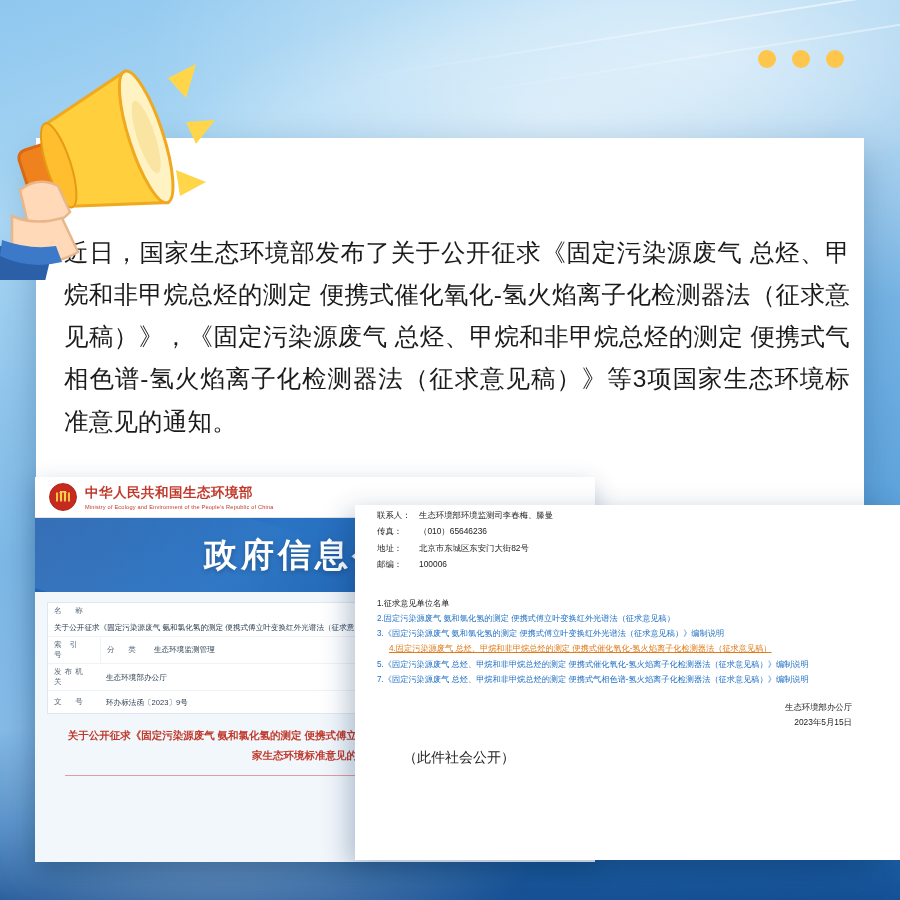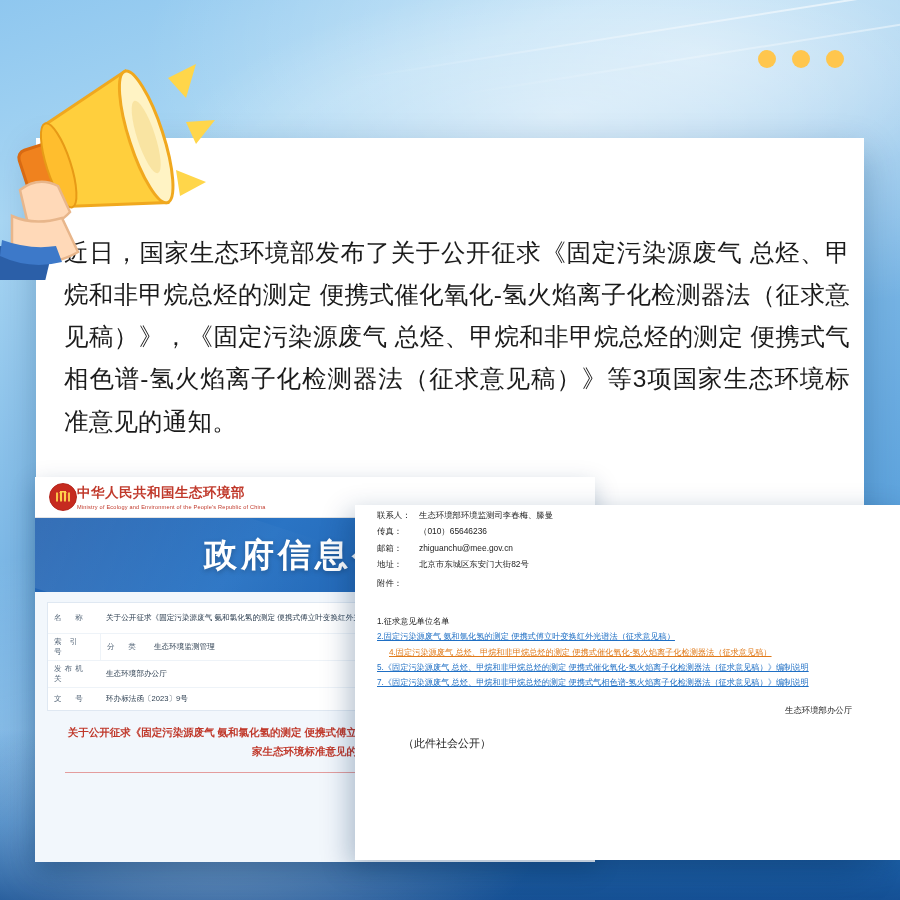--- a/index.html
+++ b/index.html
@@ -60,21 +60,21 @@
   .mega-svg{display:block;}
 
   
   .doc-left{
     position:absolute;left:35px;top:477px;width:560px;height:385px;
     background:#ffffff;box-shadow:0 8px 22px rgba(8,48,92,.25);
     overflow:hidden;
   }
   .gov-head{
     height:40px;background:#ffffff;border-bottom:1px solid #e4e4e4;
-    display:flex;align-items:center;padding:0 14px;
+    display:flex;align-items:center;padding:0 14px;gap:8px;
   }
   .emblem{
     width:26px;height:26px;border-radius:50%;
     background:radial-gradient(circle at 50% 45%,#ffd24d 0 26%,#c62a1f 27% 100%);
     border:1px solid #b3231a;position:relative;flex:0 0 auto;
   }
   .emblem:after{
     content:"";position:absolute;left:50%;top:50%;width:14px;height:9px;
     transform:translate(-50%,-50%);
     background:repeating-linear-gradient(90deg,#ffd24d 0 2px,#c62a1f 2px 4px);
@@ -99,41 +99,41 @@
   }
   .gov-body{background:#f2f7fc;padding:10px 12px 0 12px;height:271px;box-sizing:border-box;}
   .meta-box{background:#ffffff;border:1px solid #dfe8f2;}
   .meta-row{display:flex;border-bottom:1px solid #eef3f8;min-height:22px;font-size:7.6px;color:#333;}
   .meta-row:last-child{border-bottom:none;}
   .mc{display:flex;align-items:center;padding:3px 6px;box-sizing:border-box;}
   .mc.lbl{width:52px;color:#5a6b7d;letter-spacing:3px;justify-content:flex-start;}
   .mc.val{flex:1;color:#2c3e50;line-height:1.5;}
   .mc.lbl2{width:48px;color:#5a6b7d;letter-spacing:3px;border-left:1px solid #eef3f8;}
   .mc.val2{width:140px;color:#2c3e50;}
-  .meta-row.tall{min-height:30px;}
+  .meta-row.tall{min-height:30px;flex-direction:column;}
   .red-title{
     margin-top:12px;text-align:center;color:#c0392b;font-weight:bold;
     font-size:10.5px;line-height:1.85;padding:0 16px;
   }
   .red-rule{margin:10px 18px 0 18px;height:1px;background:#d9534f;opacity:.55;}
 
   
   .doc-right{
     position:absolute;left:355px;top:505px;width:549px;height:355px;
     background:#ffffff;box-shadow:-6px 8px 26px rgba(8,48,92,.30);
     padding:2px 22px;box-sizing:border-box;overflow:hidden;
   }
   .nr{font-size:8.4px;color:#222;line-height:1.95;white-space:nowrap;}
   .nr .k{display:inline-block;min-width:42px;}
   .att-title{font-size:8.4px;color:#222;line-height:1.95;margin-top:2px;}
   .att-item{font-size:8.2px;line-height:1.62;margin-top:2px;}
-  .att-item.blue{color:#1f6fc4;text-decoration:underline;}
+  .att-item.blue{color:#1f6fc4;}
   .att-item.orange{color:#e07a1a;text-decoration:underline;margin-left:12px;}
   .sign{margin-top:14px;text-align:right;font-size:8.4px;color:#222;line-height:1.8;padding-right:30px;}
-  .pub{margin-top:18px;font-size:11px;color:#222;padding-left:26px;}
+  .pub{margin-top:18px;font-size:14px;color:#222;padding-left:26px;}
 </style>
 </head>
 <body>
 
 <div class="stage">
 
   <div class="bg-sky"></div>
   <div class="bg-swoosh"></div>
   <div class="bg-line l1"></div>
   <div class="bg-line l2"></div>
@@ -210,30 +210,31 @@
         </div>
       </div>
       <div class="red-title">关于公开征求《固定污染源废气 氨和氯化氢的测定 便携式傅立叶变换红外光谱法（征求意见稿）》等3项国家生态环境标准意见的通知</div>
       <div class="red-rule"></div>
     </div>
   </div>
 
   <div class="doc-right">
     <div class="nr"><span class="k">联系人：</span><span>生态环境部环境监测司李春梅、滕曼</span></div>
     <div class="nr"><span class="k">传真：</span><span>（010）65646236</span></div>
-    <div class="nr"><span class="k">邮箱：</span><span>zhiguanchu@mee.gov.cn</span></div>
     <div class="nr"><span class="k">地址：</span><span>北京市东城区东安门大街82号</span></div>
-
-    <div class="att-title">附件：</div>
+    <div class="nr"><span class="k">邮编：</span><span>100006</span></div>
+
 
     <div class="att-item" style="color:#222;margin-top:24px;">1.征求意见单位名单</div>
     <div class="att-item blue">2.固定污染源废气 氨和氯化氢的测定 便携式傅立叶变换红外光谱法（征求意见稿）</div>
+    <div class="att-item blue">3.《固定污染源废气 氨和氯化氢的测定 便携式傅立叶变换红外光谱法（征求意见稿）》编制说明</div>
     <div class="att-item orange">4.固定污染源废气 总烃、甲烷和非甲烷总烃的测定 便携式催化氧化-氢火焰离子化检测器法（征求意见稿）</div>
     <div class="att-item blue">5.《固定污染源废气 总烃、甲烷和非甲烷总烃的测定 便携式催化氧化-氢火焰离子化检测器法（征求意见稿）》编制说明</div>
     <div class="att-item blue">7.《固定污染源废气 总烃、甲烷和非甲烷总烃的测定 便携式气相色谱-氢火焰离子化检测器法（征求意见稿）》编制说明</div>
 
     <div class="sign">
       <div>生态环境部办公厅</div>
+      <div>2023年5月15日</div>
     </div>
     <div class="pub">（此件社会公开）</div>
   </div>
 
 </div>
 
 </body></html>

